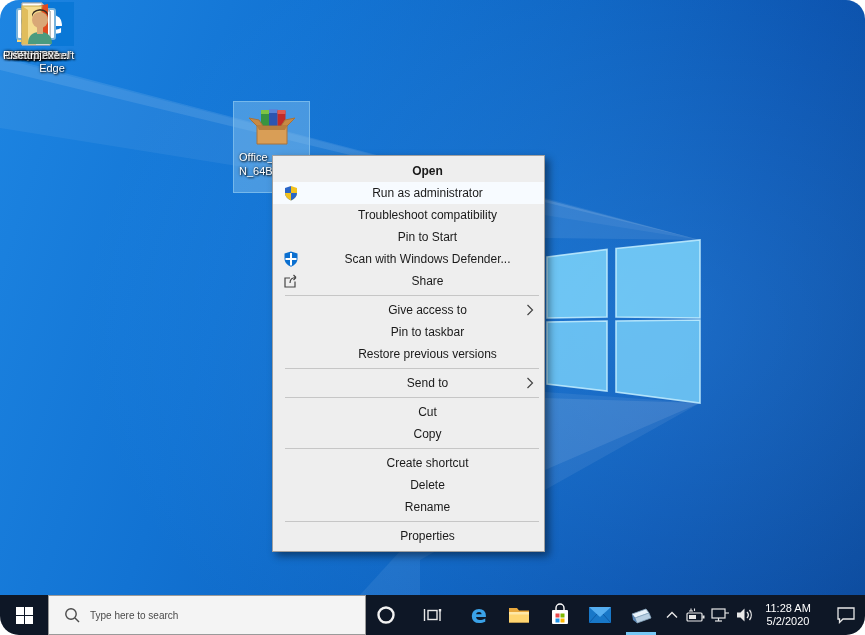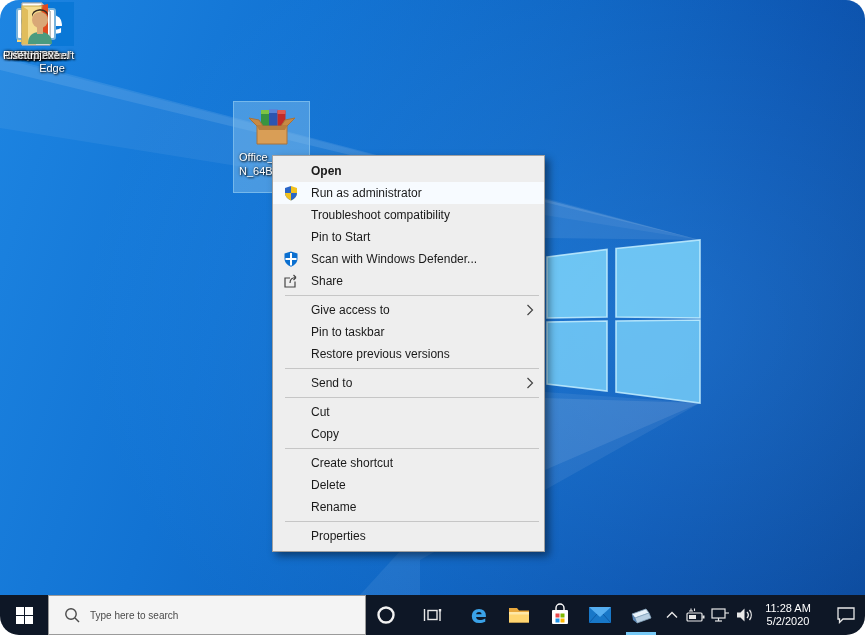--- a/index.html
+++ b/index.html
@@ -48,21 +48,21 @@
 
   
   #context-menu {
     position:absolute; left:272px; top:155px; width:273px;
     background:#eeeeee; border:1px solid #a0a0a0;
     box-shadow:4px 4px 8px rgba(0,0,0,0.45);
     padding:4px 0; z-index:30; font-size:12px; color:#1a1a1a;
   }
   .menu-item {
     position:relative; height:22px; line-height:22px; padding-left:38px;
-    white-space:nowrap; cursor:default;
+    white-space:nowrap; cursor:default;text-align:center;
   }
   .menu-item.bold { font-weight:bold; }
   .menu-item.highlighted { background:#f7fbff; }
   .menu-item .mi-icon { position:absolute; left:10px; top:3px; width:16px; height:16px; }
   .menu-item .submenu-arrow { position:absolute; right:10px; top:5px; width:8px; height:12px; }
   .menu-sep { height:1px; background:#c6c6c6; margin:3px 5px 3px 12px; }
 
   
   #taskbar {
     position:absolute; left:0; top:595px; width:865px; height:40px;

